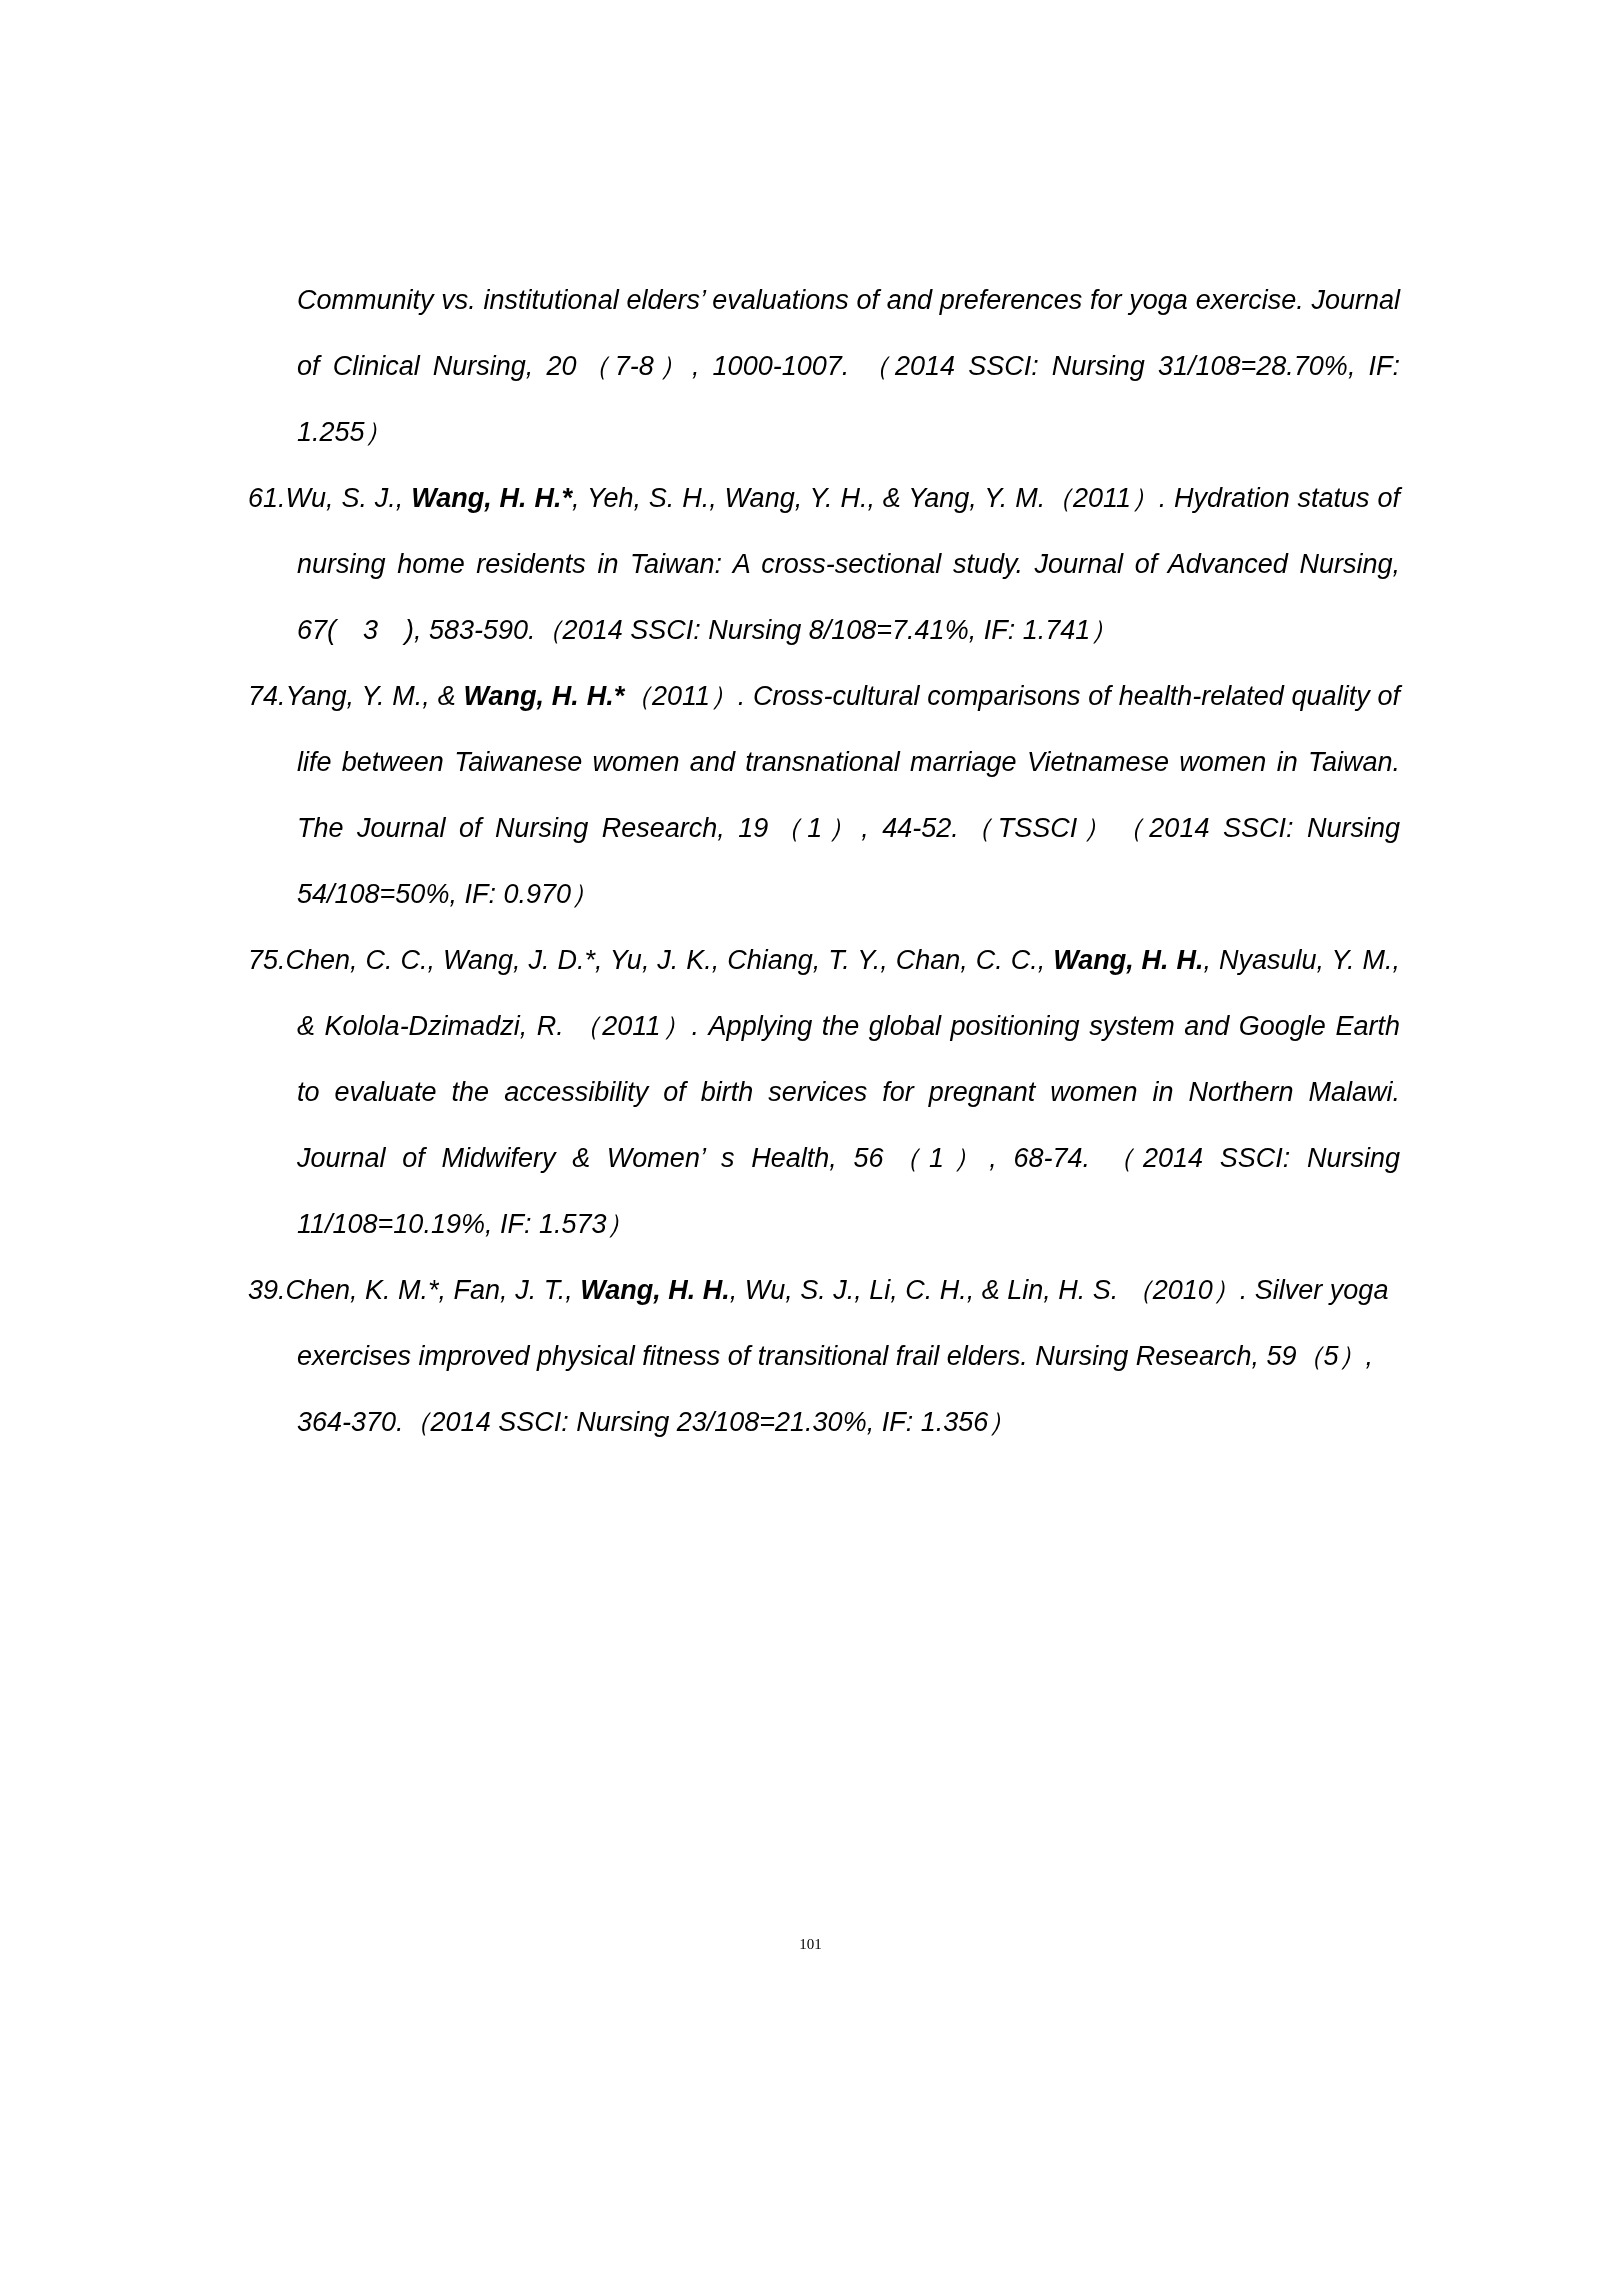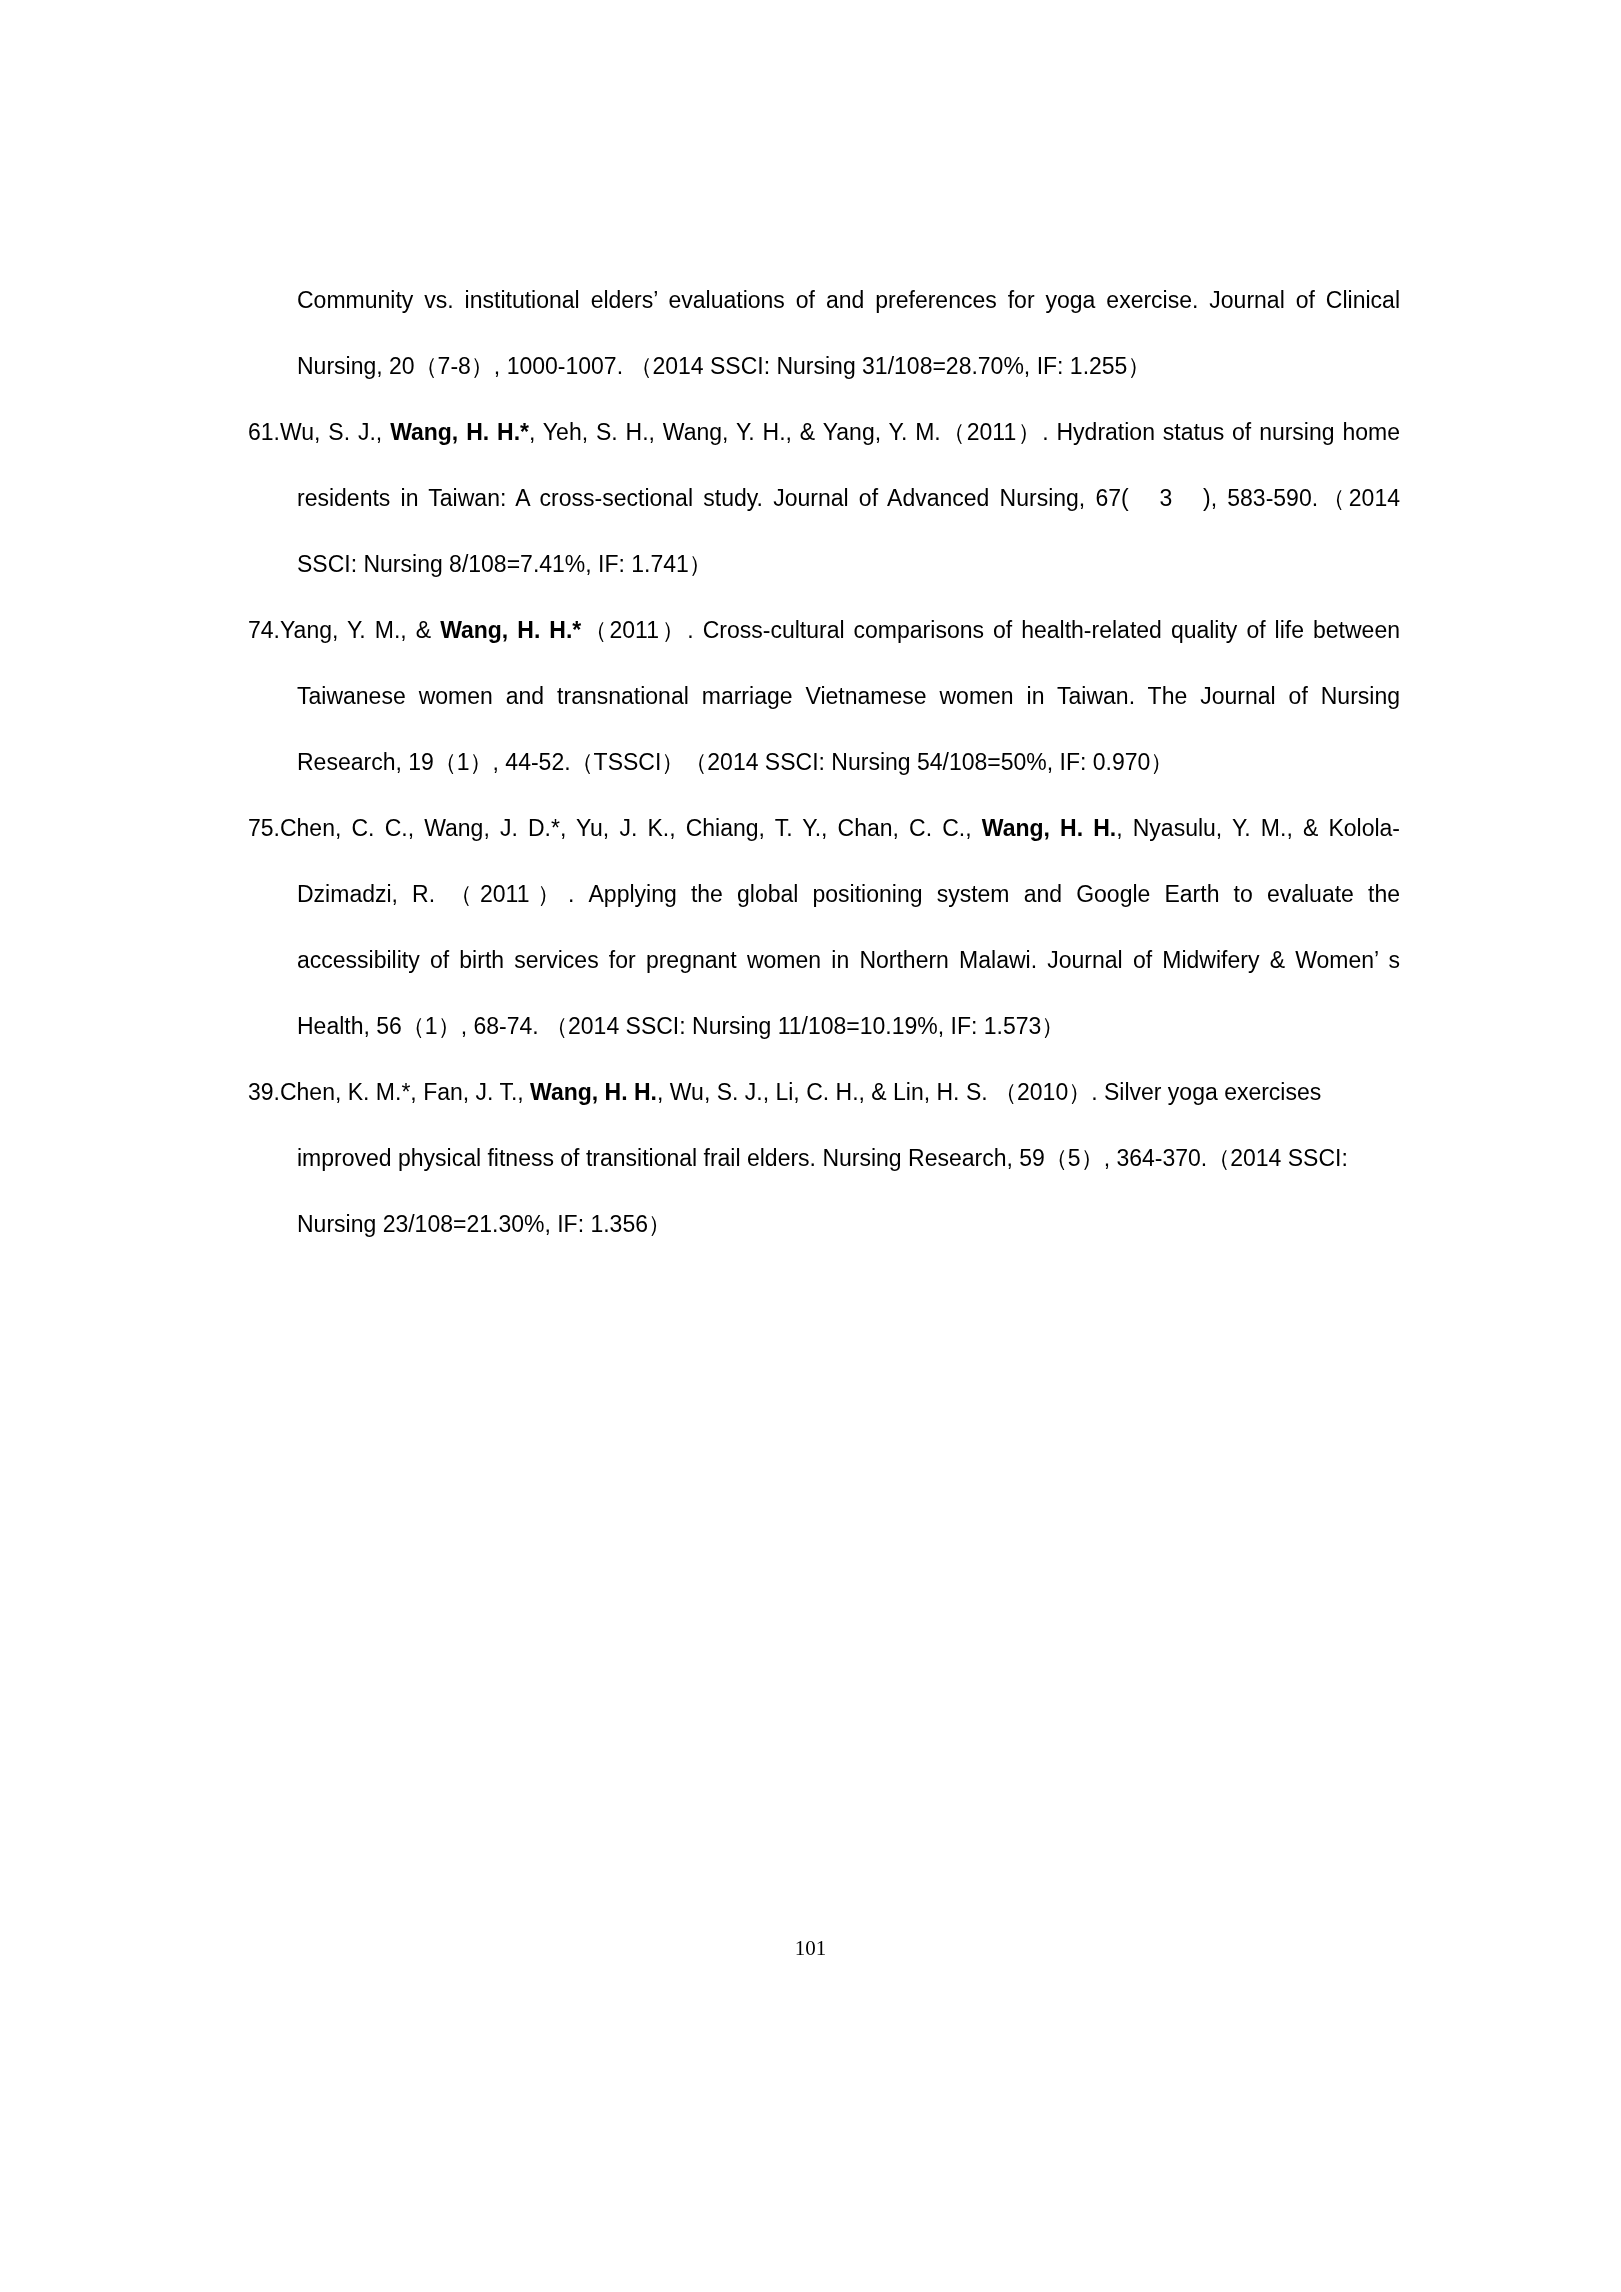--- a/index.html
+++ b/index.html
@@ -22,26 +22,27 @@
     height: 2293px;
     background: #ffffff;
   }
   .content {
     position: absolute;
     left: 248px;
     top: 267px;
     width: 1152px;
   }
   .para {
-    font-size: 23px;
+    font-size: 27px;
     line-height: 66px;
     text-align: justify;
     text-justify: inter-word;
     margin: 0 0 0 0;
     position: relative;
+    font-style: italic;
   }
   
   .cont {
     padding-left: 49px;
   }
   
   .entry {
     padding-left: 49px;
     text-indent: -49px;
   }
@@ -51,21 +52,21 @@
   }
   .para:last-child {
     text-align: left;
   }
   .pagenum {
     position: absolute;
     left: 0;
     top: 1936px;
     width: 1621px;
     text-align: center;
-    font-size: 21px;
+    font-size: 15px;
     font-family: "Liberation Serif", serif;
     color: #000000;
   }
 </style>
 </head>
 <body>
 
 <div class="page">
   <div class="content" id="content">
       <div class="para cont"><span>Community vs. institutional elders’  evaluations of and preferences for yoga exercise. Journal of Clinical Nursing, 20（7-8）, 1000-1007. （2014 SSCI: Nursing 31/108=28.70%, IF: 1.255）</span></div>

